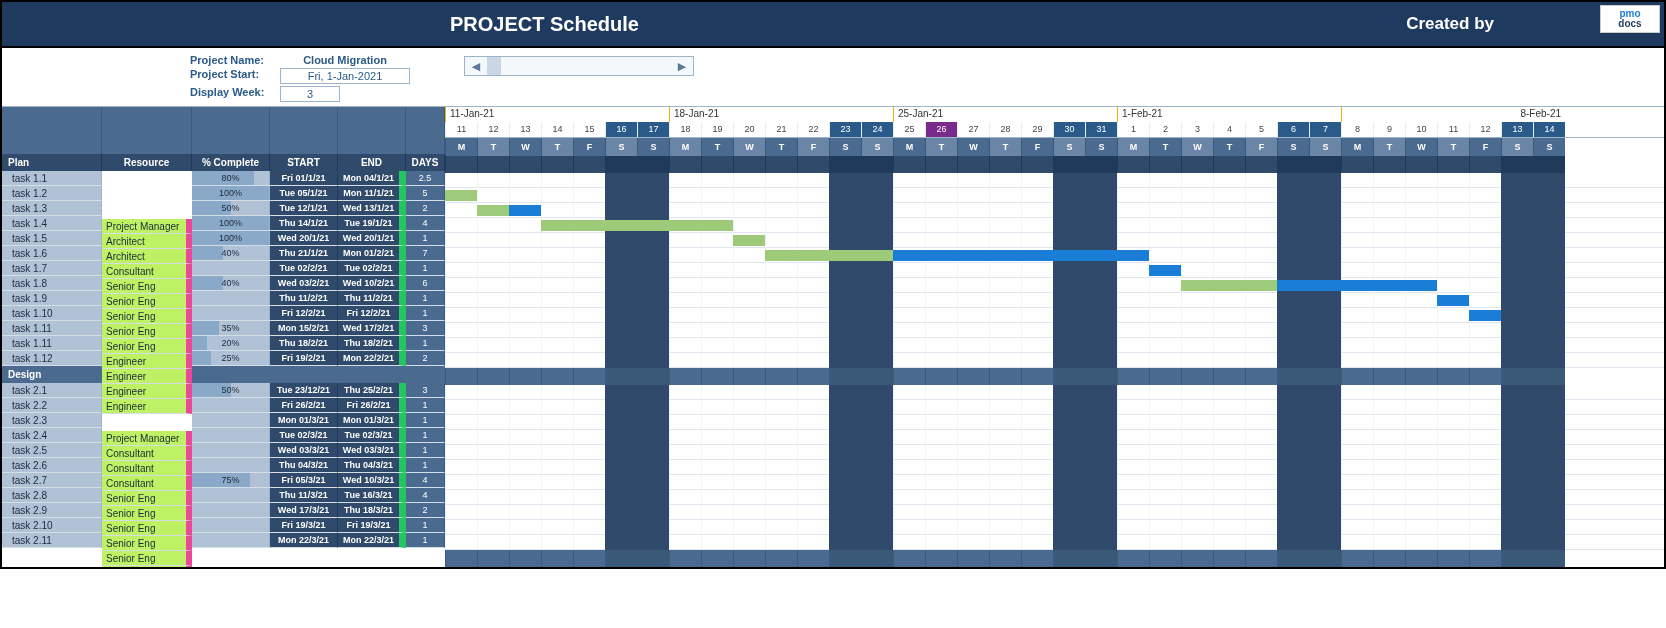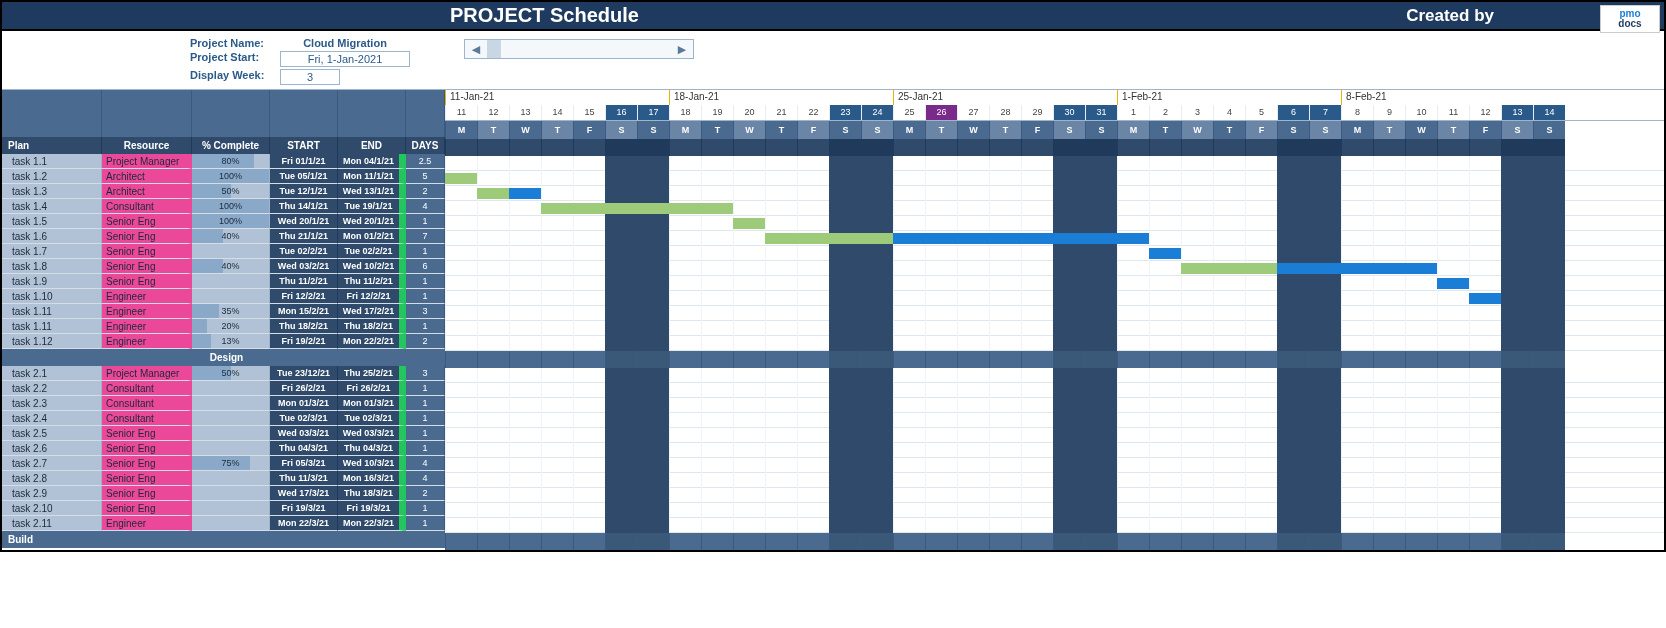--- a/index.html
+++ b/index.html
@@ -2,21 +2,21 @@
 <html><head>
 <meta charset="utf-8">
 <style>
   * { box-sizing: border-box; margin: 0; padding: 0; }
   body { font-family: Arial, sans-serif; font-size: 11px; width: 1666px; background: #fff; border: 2px solid #000; padding: 0; }
   
   
   .titlebar {
     background: #1f3a5f;
     color: #fff;
-    height: 29px;
+    height: 46px;
     display: flex;
     align-items: center;
     position: relative;
     border-bottom: 2px solid #000;
   }
   .titlebar .title { position: absolute; left: 448px; font-size: 20px; font-weight: bold; }
   .titlebar .created { position: absolute; right: 170px; font-size: 17px; font-weight: bold; }
   .titlebar .logo { position: absolute; right: 4px; top: 3px; height: 28px; width: 60px; background: #fff; color: #1f3a5f; font-size: 10px; font-weight: bold; display: flex; flex-direction: column; align-items: center; justify-content: center; line-height: 10px; border: 1px solid #ccc; }
 
   
@@ -168,21 +168,21 @@
     font-size: 10px;
   }
   .task-row > div {
     border-bottom: 1px solid #d5dde6;
     height: 15px;
     line-height: 15px;
     overflow: hidden;
     white-space: nowrap;
   }
   .task-row .c-task  { background: #b2c2d6; border-right: 1px solid #9db5cc; padding-left: 10px; color: #1a2a3a;}
-  .task-row .c-res   { background: #ec4899; border-right: 4px solid #ec4899; padding-left: 4px; color: #1a2a3a;}
+  .task-row .c-res   { background: #bef264; border-right: 6px solid #ec4899; padding-left: 4px; color: #1a2a3a; margin-top: 48px;}
   .task-row .c-pct   { background: #b2c2d6; border-right: 1px solid #9db5cc; position: relative; text-align: center; color: #1a2a3a;}
   .task-row .c-pct .bar { position: absolute; left: 0; top: 0; bottom: 0; background: #8aa8c8; z-index: 0;}
   .task-row .c-pct .txt { position: relative; z-index: 1; font-size: 9px;}
   .task-row .c-start { background: #2f4a6a; color: #fff; border-right: 1px solid #1f3a5a; text-align: center; font-weight: bold; font-size: 9px;}
   .task-row .c-end   { background: #2f4a6a; color: #fff; border-right: 7px solid #22c55e; text-align: center; font-weight: bold; font-size: 9px;}
   .task-row .c-days  { background: #4a6b8f; color: #fff; border-right: 1px solid #3a5a7f; text-align: center; font-size: 9px;}
 
   
   .gantt-row {
     display: flex;
@@ -385,28 +385,28 @@
           </div>
           <div class="c-start">Thu 18/2/21</div>
           <div class="c-end">Thu 18/2/21</div>
           <div class="c-days">1</div>
         </div>
         <div class="task-row">
           <div class="c-task">task 1.12</div>
           <div class="c-res">Engineer</div>
           <div class="c-pct">
             <div class="bar" style="width:25%;"></div>
-            <div class="txt">13%</div>
+            <div class="txt">25%</div>
           </div>
           <div class="c-start">Fri 19/2/21</div>
           <div class="c-end">Mon 22/2/21</div>
           <div class="c-days">2</div>
         </div>
         <div class="section-row group">
-          <div class="c-task" style="width:443px;flex:0 0 443px;text-align:center;">Design</div>
+          <div class="c-task" style="width:443px;flex:0 0 443px;">Design</div>
         </div>
         <div class="task-row">
           <div class="c-task">task 2.1</div>
           <div class="c-res">Project Manager</div>
           <div class="c-pct">
             <div class="bar" style="width:50%;"></div>
             <div class="txt">50%</div>
           </div>
           <div class="c-start">Tue 23/12/21</div>
           <div class="c-end">Thu 25/2/21</div>
@@ -461,21 +461,21 @@
           </div>
           <div class="c-start">Fri 05/3/21</div>
           <div class="c-end">Wed 10/3/21</div>
           <div class="c-days">4</div>
         </div>
         <div class="task-row">
           <div class="c-task">task 2.8</div>
           <div class="c-res">Senior Eng</div>
           <div class="c-pct"></div>
           <div class="c-start">Thu 11/3/21</div>
-          <div class="c-end">Mon 16/3/21</div>
+          <div class="c-end">Tue 16/3/21</div>
           <div class="c-days">4</div>
         </div>
         <div class="task-row">
           <div class="c-task">task 2.9</div>
           <div class="c-res">Senior Eng</div>
           <div class="c-pct"></div>
           <div class="c-start">Wed 17/3/21</div>
           <div class="c-end">Thu 18/3/21</div>
           <div class="c-days">2</div>
         </div>
@@ -487,35 +487,32 @@
           <div class="c-end">Fri 19/3/21</div>
           <div class="c-days">1</div>
         </div>
         <div class="task-row">
           <div class="c-task">task 2.11</div>
           <div class="c-res">Engineer</div>
           <div class="c-pct"></div>
           <div class="c-start">Mon 22/3/21</div>
           <div class="c-end">Mon 22/3/21</div>
           <div class="c-days">1</div>
-        </div>
-        <div class="section-row group">
-          <div class="c-task" style="width:443px;flex:0 0 443px;">Build</div>
         </div>
       </div>
   </div>
 
   <div class="right-pane">
     <div class="timeline-header">
       <div class="week-row" id="week-row">
           <div class="week-cell" style="width: 224px; flex: 0 0 224px;">11-Jan-21</div>
           <div class="week-cell" style="width: 224px; flex: 0 0 224px;">18-Jan-21</div>
           <div class="week-cell" style="width: 224px; flex: 0 0 224px;">25-Jan-21</div>
           <div class="week-cell" style="width: 224px; flex: 0 0 224px;">1-Feb-21</div>
-          <div class="week-cell" style="width: 224px; flex: 0 0 224px;">8-Feb-21</div>
+          <div class="week-cell" style="width: 224px; flex: 0 0 224px; text-align: right;">8-Feb-21</div>
         </div>
       <div class="day-row" id="day-row">
           <div class="day-cell">11</div>
           <div class="day-cell">12</div>
           <div class="day-cell">13</div>
           <div class="day-cell">14</div>
           <div class="day-cell">15</div>
           <div class="day-cell hl">16</div>
           <div class="day-cell hl">17</div>
           <div class="day-cell">18</div>

